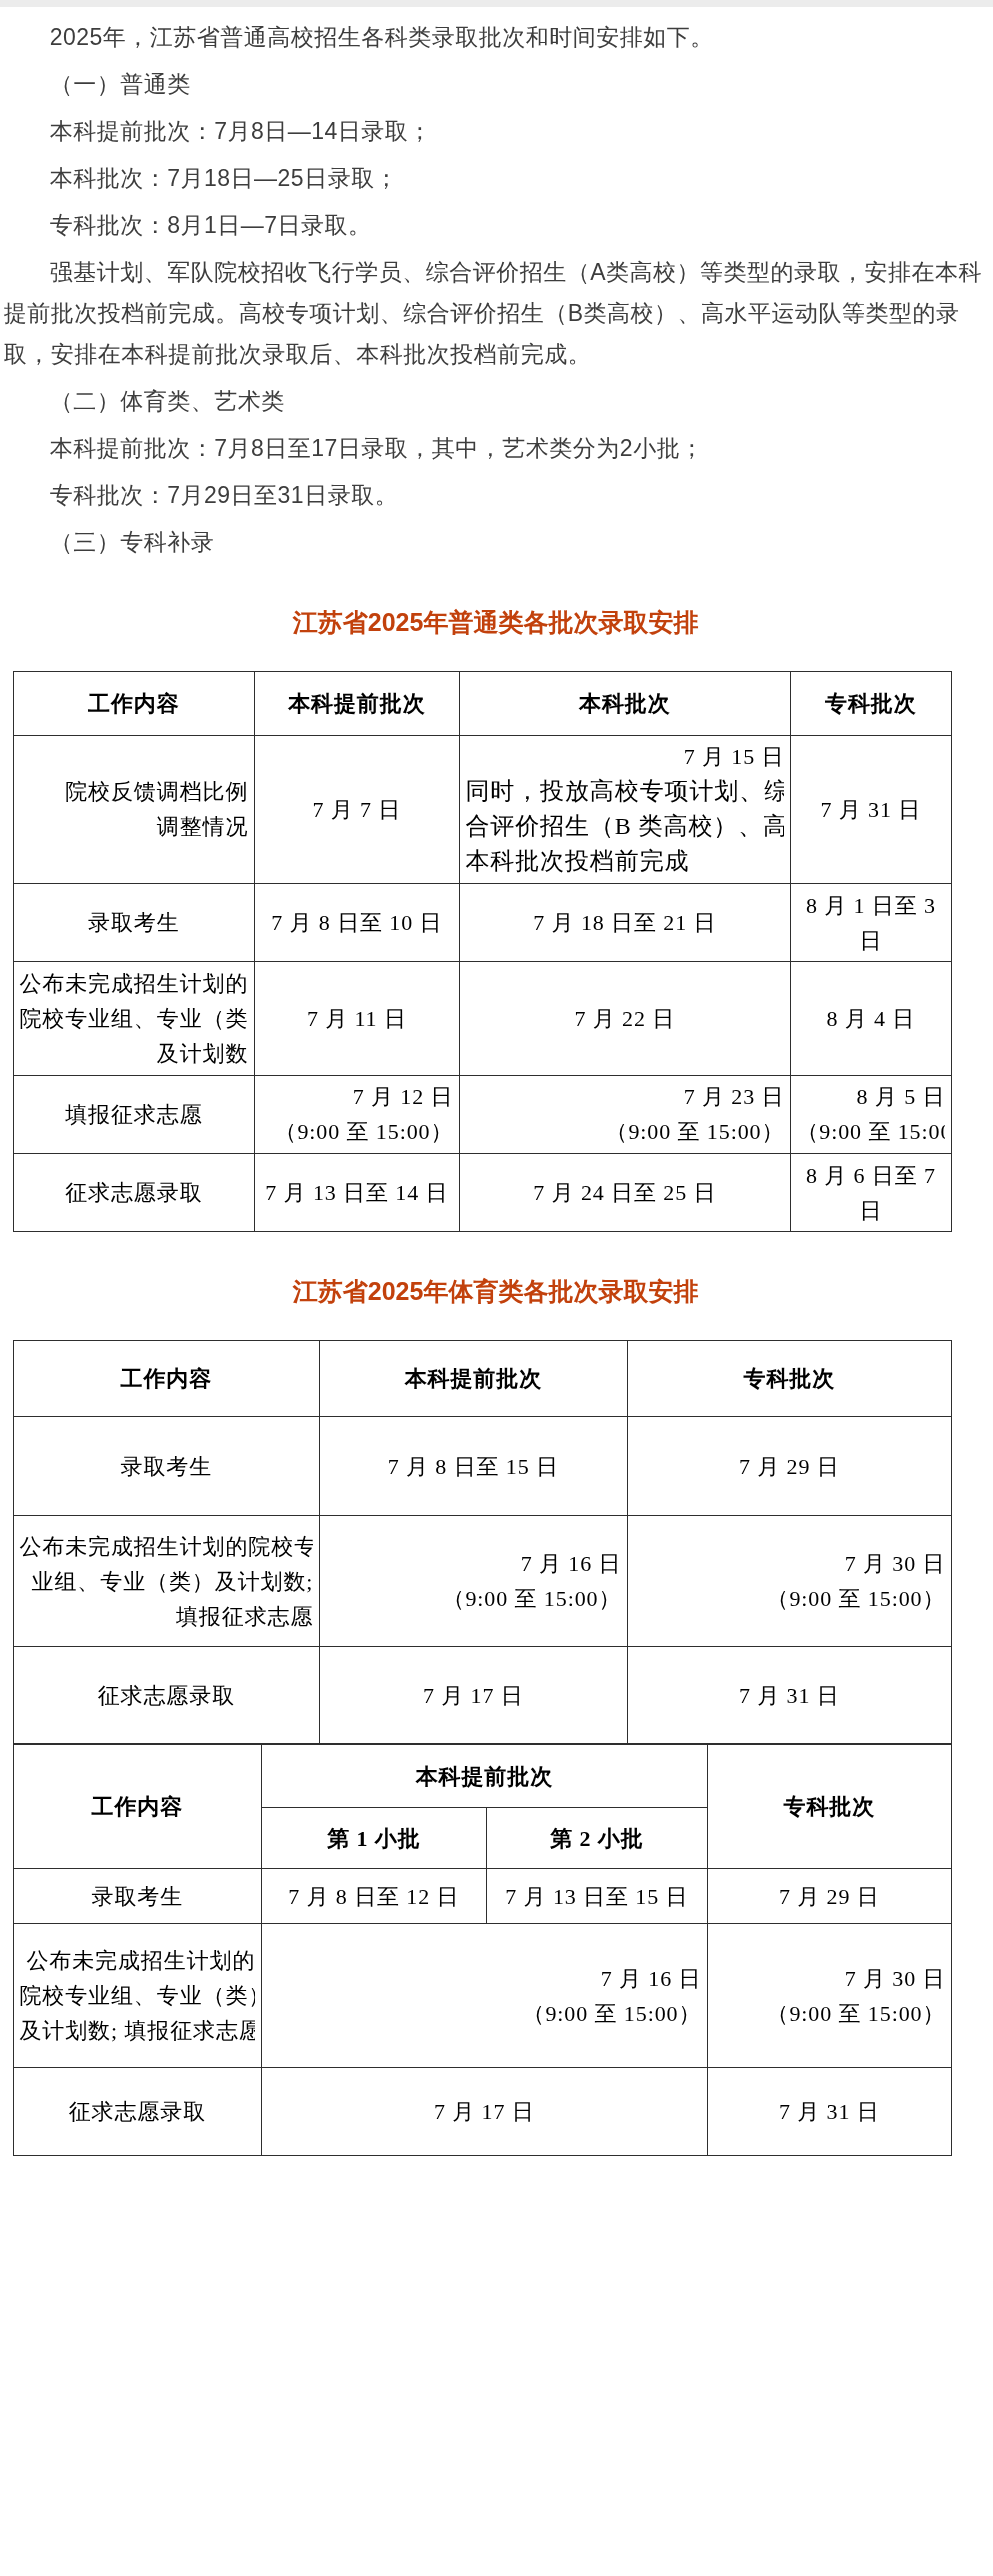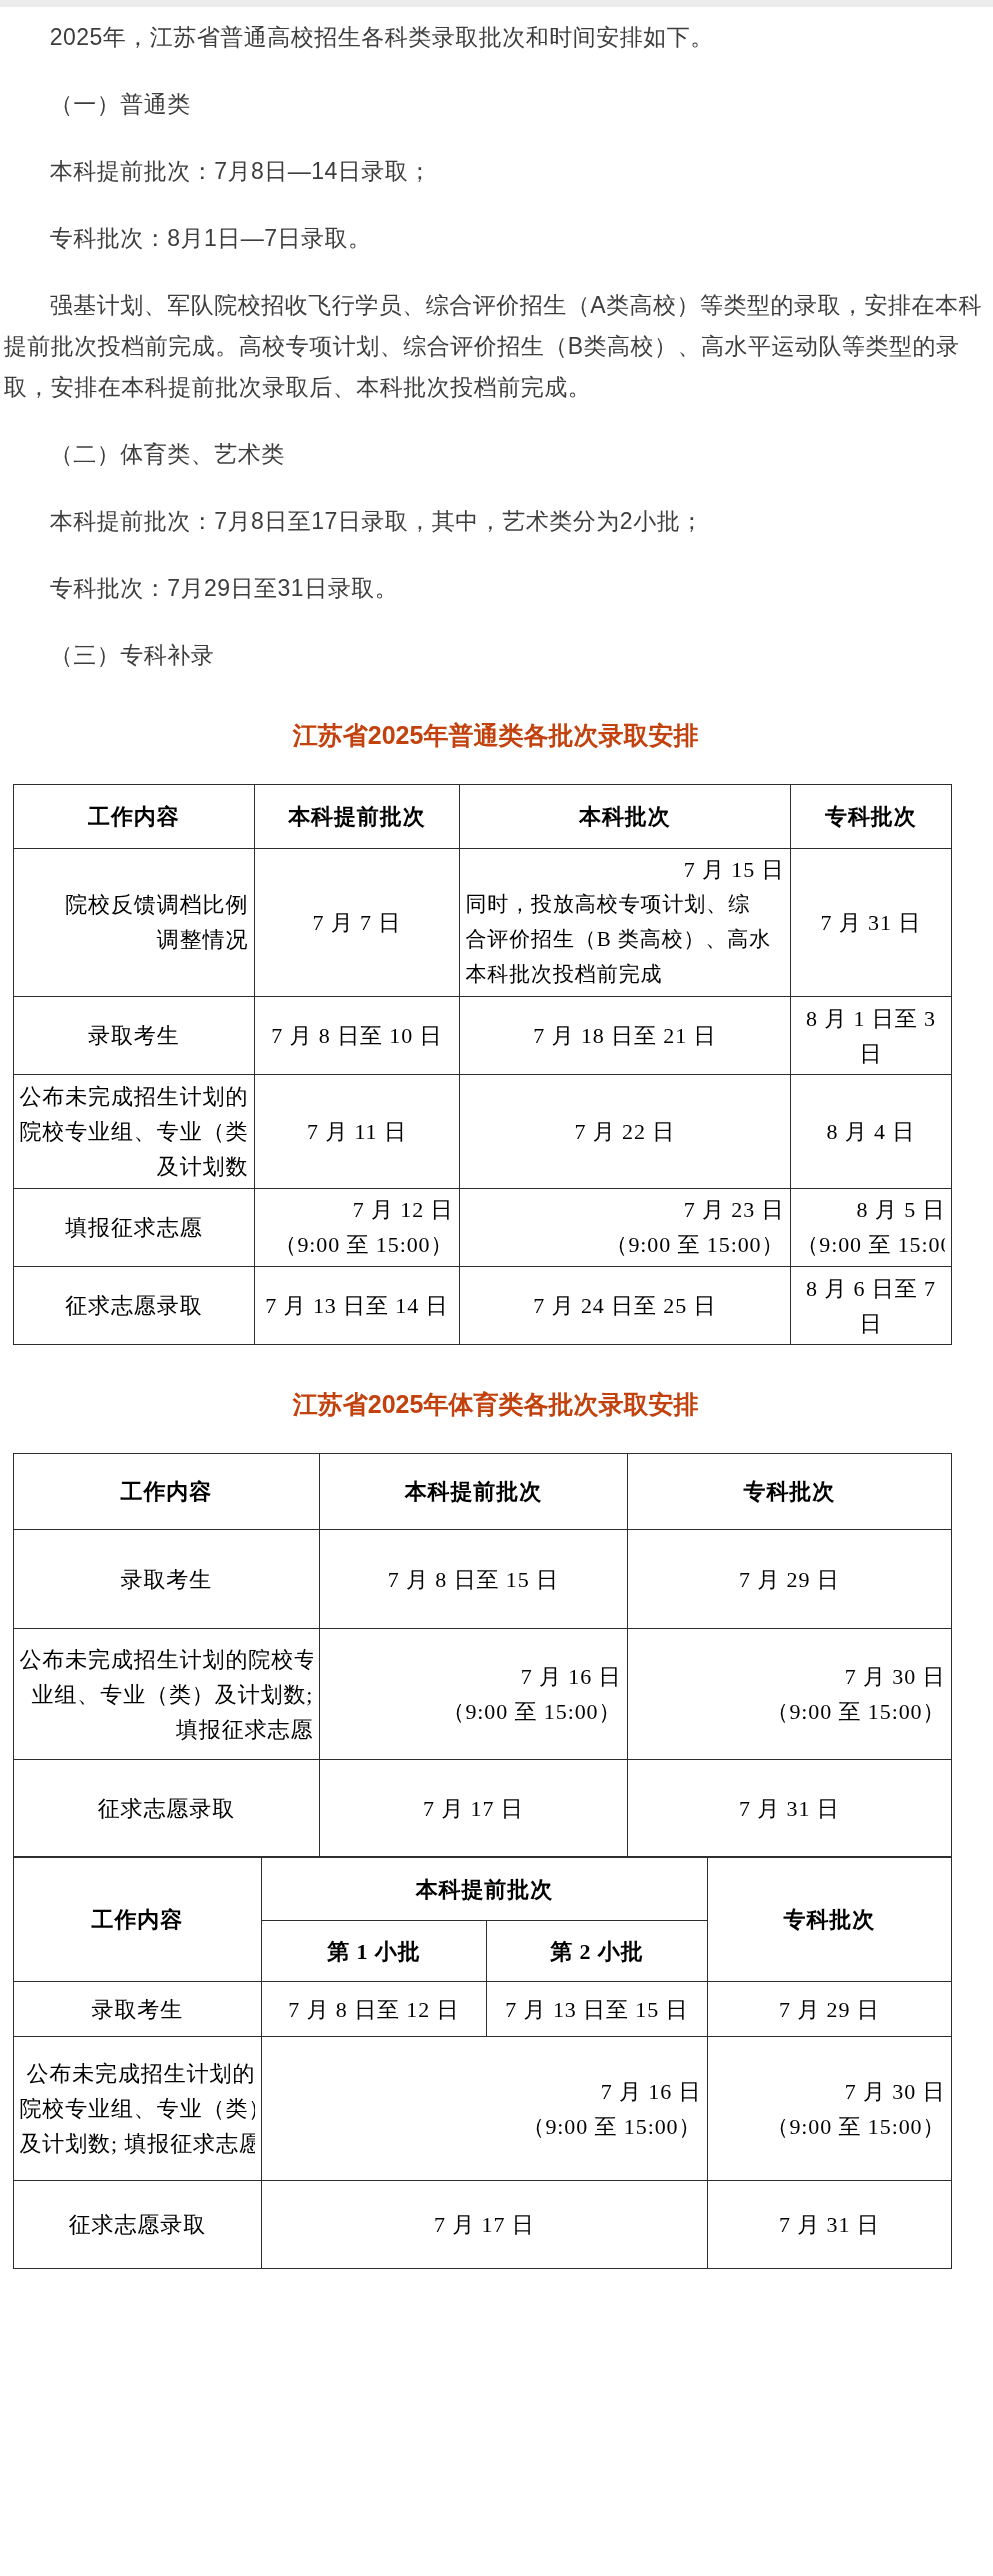--- a/index.html
+++ b/index.html
@@ -9,21 +9,21 @@
     height: 2576px;
     overflow: hidden;
     background: #ffffff;
     font-family: "Liberation Sans", sans-serif;
   }
   .top-strip { height: 7.4px; background: #ececec; }
   .content { padding: 0 5.5px 0 3.7px; }
   .content p {
     font-size: 23px;
     line-height: 41px;
-    margin: 26px 0;
+    margin: 6px 0;
     text-indent: 2em;
     color: #3d3d3d;
     letter-spacing: 0.5px;
   }
   .content p.first { margin-top: 9.2px; }
   .tbl-title {
     font-size: 25px;
     font-weight: bold;
     color: #c2410c;
     text-align: center;
@@ -44,33 +44,34 @@
     vertical-align: middle;
     font-size: 22px;
     line-height: 35px;
     letter-spacing: 0.9px;
     padding: 3.7px 5.5px;
     overflow: hidden;
     margin-top: 42px;
   }
   table.sched td.th { font-weight: bold; }
   .cl { white-space: nowrap; overflow: hidden; text-align: right; }
-  .cl.left { text-align: left; font-size: 21px; }
+  .cl.left { text-align: left; font-size: 24px; }
   .cl:empty { display: none; }
 </style>
 </head>
 <body>
 
 <div class="page">
   <div class="top-strip"></div>
   <div class="content">
 
     <p class="first">2025年，江苏省普通高校招生各科类录取批次和时间安排如下。</p>
     <p>（一）普通类</p>
     <p>本科提前批次：7月8日—14日录取；</p>
+    <p>本科批次：7月18日—25日录取；</p>
     <p>专科批次：8月1日—7日录取。</p>
     <p>强基计划、军队院校招收飞行学员、综合评价招生（A类高校）等类型的录取，安排在本科提前批次投档前完成。高校专项计划、综合评价招生（B类高校）、高水平运动队等类型的录取，安排在本科提前批次录取后、本科批次投档前完成。</p>
     <p>（二）体育类、艺术类</p>
     <p>本科提前批次：7月8日至17日录取，其中，艺术类分为2小批；</p>
     <p>专科批次：7月29日至31日录取。</p>
     <p>（三）专科补录</p>
 
     <div class="tbl-title">江苏省2025年普通类各批次录取安排</div>
 
     <table class="sched">

